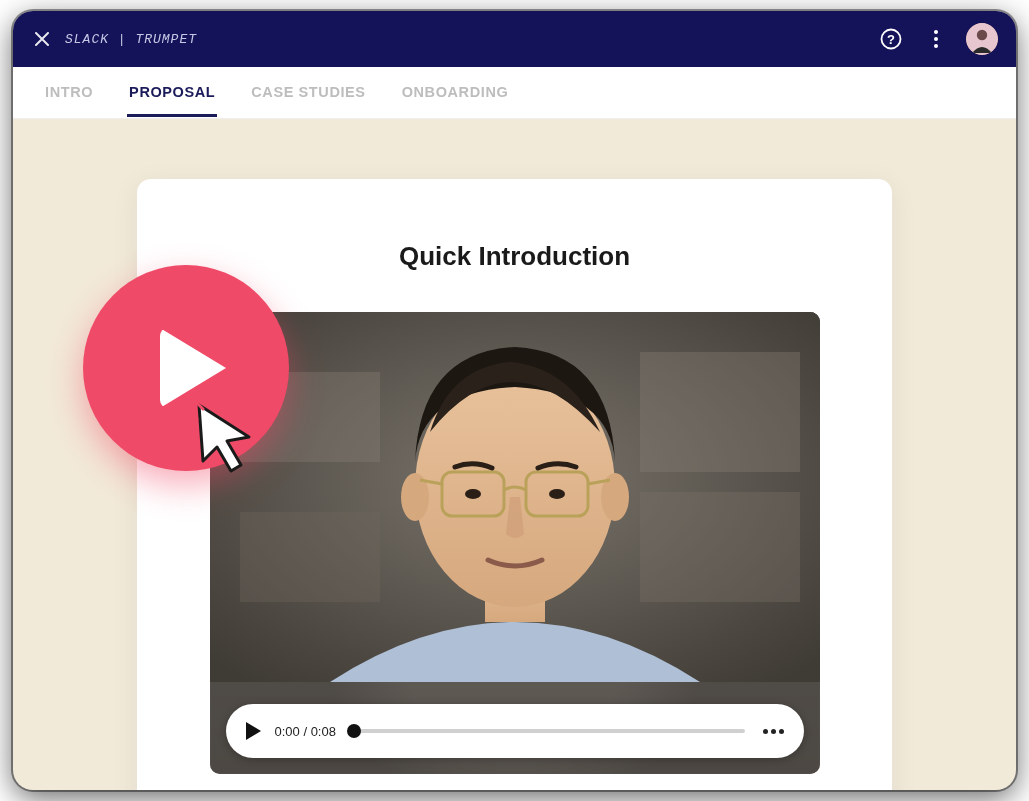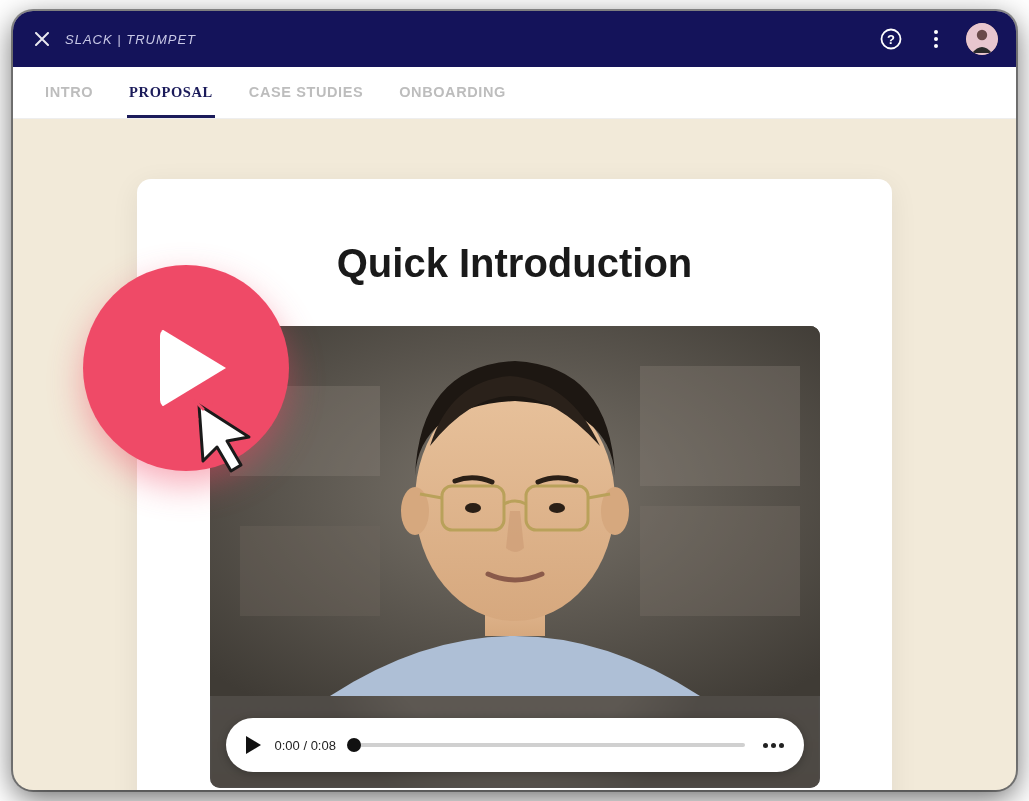--- a/index.html
+++ b/index.html
@@ -17,21 +17,21 @@
   }
   .header {
     height: 56px;
     background: #14135a;
     display: flex;
     align-items: center;
     padding: 0 18px;
     color: #fff;
   }
   .close-x { width: 22px; height: 22px; display:flex; align-items:center; justify-content:center; cursor:pointer; margin-right: 12px; opacity:0.9; }
-  .title { font-style: italic; font-size: 13px; letter-spacing: 1px; color: #c8c8e6; font-weight: 500; }
+  .title { font-style: italic; font-size: 13px; letter-spacing: 1px; color: #c8c8e6; font-weight: 500; font-family: Liberation Mono, monospace; }
   .header-spacer { flex: 1; }
   .help-icon { width: 30px; height: 30px; display:flex; align-items:center; justify-content:center; cursor:pointer; margin-right: 18px; }
   .kebab { width: 24px; height:24px; display:flex; flex-direction:column; align-items:center; justify-content:center; gap:3px; cursor:pointer; margin-right: 18px;}
   .kebab span { width:4px; height:4px; border-radius:50%; background:#fff; display:block; }
   .avatar { width:32px; height:32px; border-radius:50%; background: radial-gradient(circle at 50% 30%, #caa 0 35%, #a88 36% 100%); background-color:#d9b7b7; display:flex; align-items:center; justify-content:center; overflow:hidden; }
   .avatar svg { width: 100%; height:100%; }
 
   .tabs {
     height: 52px;
     background: #ffffff;
@@ -46,41 +46,40 @@
     font-weight: 700;
     letter-spacing: 0.6px;
     color: #bdbdbd;
     padding: 16px 2px 14px;
     cursor: pointer;
     border-bottom: 3px solid transparent;
   }
   .tab.active {
     color: #1b1b5a;
     border-bottom: 3px solid #1b1b5a;
-    font-family: Liberation Serif, serif;
   }
 
   .content-area {
     position: relative;
     padding: 60px 0 0 0;
     display: flex;
     justify-content: center;
   }
 
   .card {
     width: 755px;
     background: #ffffff;
     border-radius: 14px;
     box-shadow: 0 6px 28px rgba(0,0,0,0.07);
     padding: 40px 48px 60px;
     min-height: 560px;
   }
   .card h1 {
     text-align: center;
-    font-size: 40px;
+    font-size: 26px;
     font-weight: 600;
     color: #1a1a1a;
     margin: 22px 0 40px;
     font-family: -apple-system, Arial, sans-serif;
   }
 
   .video-wrap {
     width: 610px;
     height: 462px;
     margin: 0 auto;

